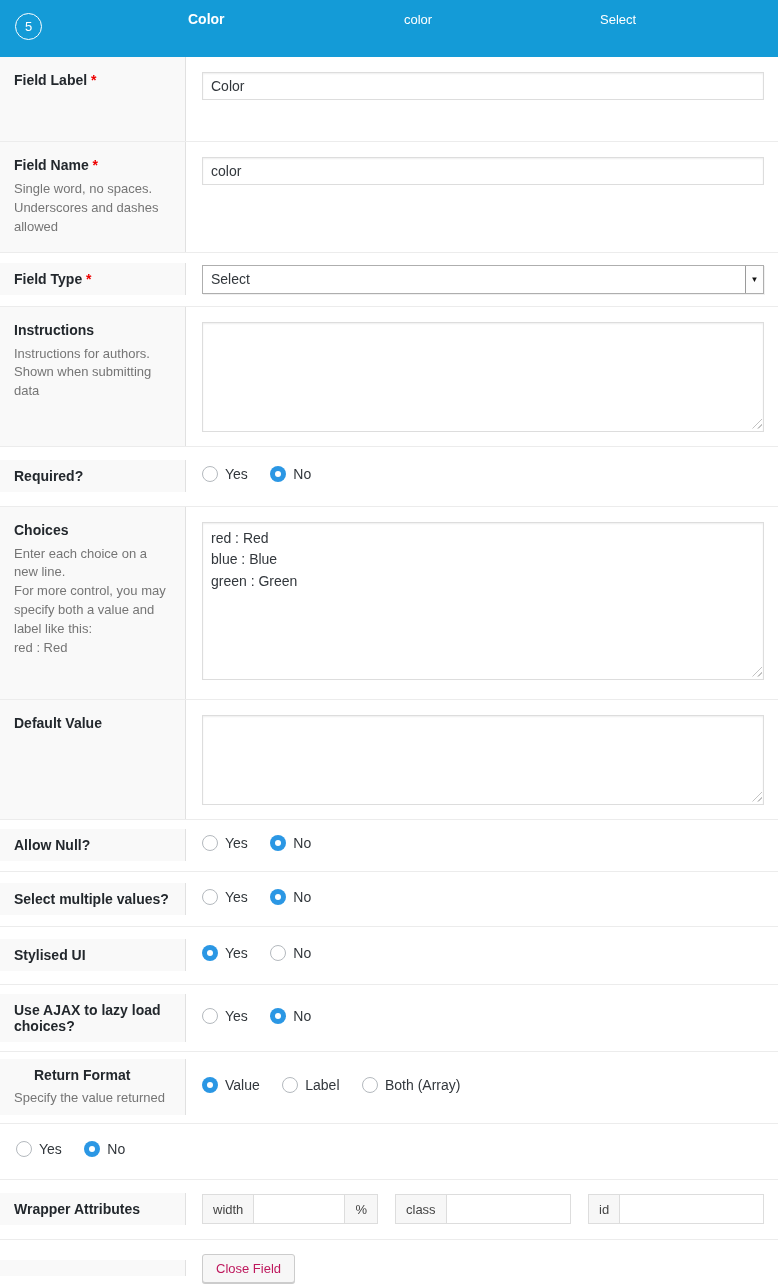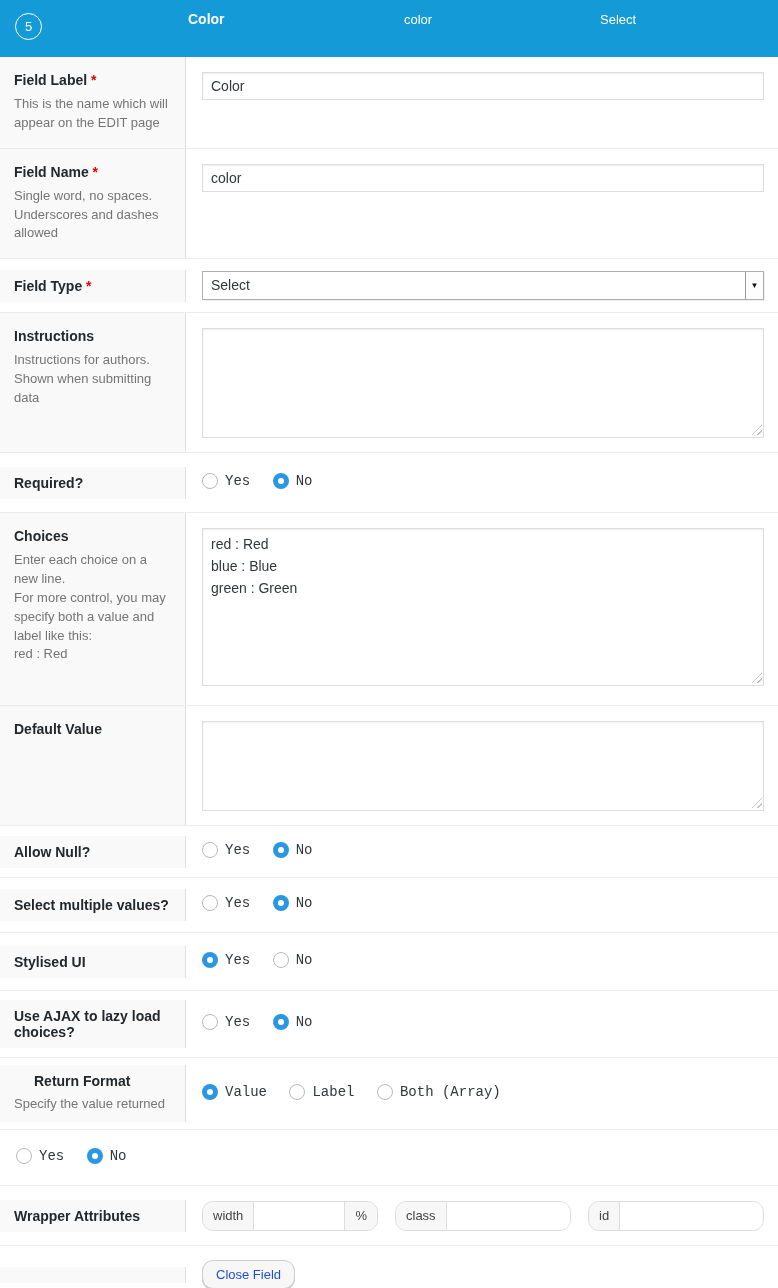--- a/index.html
+++ b/index.html
@@ -81,45 +81,45 @@
   .radio { display:inline-flex; align-items:center; margin-right:18px; cursor:pointer; }
   .rb {
     width:16px; height:16px; border-radius:50%; background:#fff;
     border:1px solid #b4b9be; margin-right:7px; position:relative; flex:0 0 16px;
   }
   .rb.on { border:none; background:#2b97e4; }
   .rb.on::after {
     content:""; position:absolute; left:5px; top:5px;
     width:6px; height:6px; border-radius:50%; background:#fff;
   }
-  .radio-lbl { font-size:14px; color:#32373c;font-family:Liberation Mono, monospace; }
+  .radio-lbl { font-size:14px; color:#32373c; }
 
   
   .wrap-attrs { display:flex; }
   .attr-group {
     display:flex; align-items:stretch; height:30px; width:176px;
-    border:1px solid #ddd; border-radius:11px; overflow:hidden; background:#f7f7f7;
+    border:1px solid #ddd; border-radius:0; overflow:hidden; background:#f7f7f7;
     margin-right:17px;
   }
   .attr-group:last-child { margin-right:0; }
   .attr-prefix, .attr-suffix {
     font-size:13px; color:#444; background:#f7f7f7; padding:0 10px;
     display:flex; align-items:center; white-space:nowrap;
   }
   .attr-prefix { border-right:1px solid #ddd; }
   .attr-suffix { border-left:1px solid #ddd; }
   .attr-input {
     flex:1; min-width:0; border:none; outline:none; background:#fff;
     font-family:inherit; font-size:13px; padding:0 8px; color:#32373c;
   }
 
   
   .btn {
     display:inline-block; background:#f7f7f7; border:1px solid #ccc;
-    border-radius:11px; box-shadow:0 1px 0 #ccc; color:#1d4ed8;
+    border-radius:3px; box-shadow:0 1px 0 #ccc; color:#be185d;
     font-family:inherit; font-size:13px; padding:6px 13px; cursor:pointer;
   }
 
   
   .r1{min-height:84px}.r2{min-height:102px}.r3{min-height:54px}.r4{min-height:140px}
   .r5{min-height:60px}.r6{min-height:193px}.r7{min-height:120px}.r8{min-height:52px}
   .r9{min-height:55px}.r10{min-height:58px}.r11{min-height:67px}.r12{min-height:72px}
   .r13{min-height:56px}.r14{min-height:60px}.r15{min-height:58px}
 </style>
 </head>
@@ -131,21 +131,20 @@
   <div class="fh-name">color</div>
   <div class="fh-type">Select</div>
 </div>
 
 <div class="row r1">
   <div class="cell-l">
     <div class="lbl">
       <span>Field Label</span>
       <span class="req">*</span>
     </div>
-    <p class="desc">This is the name which will appear on the EDIT page</p>
   </div>
   <div class="cell-r">
     <input class="txt" value="Color" style="">
   </div>
 </div>
 
 <div class="row r2">
   <div class="cell-l">
     <div class="lbl">
       <span>Field Name</span>

